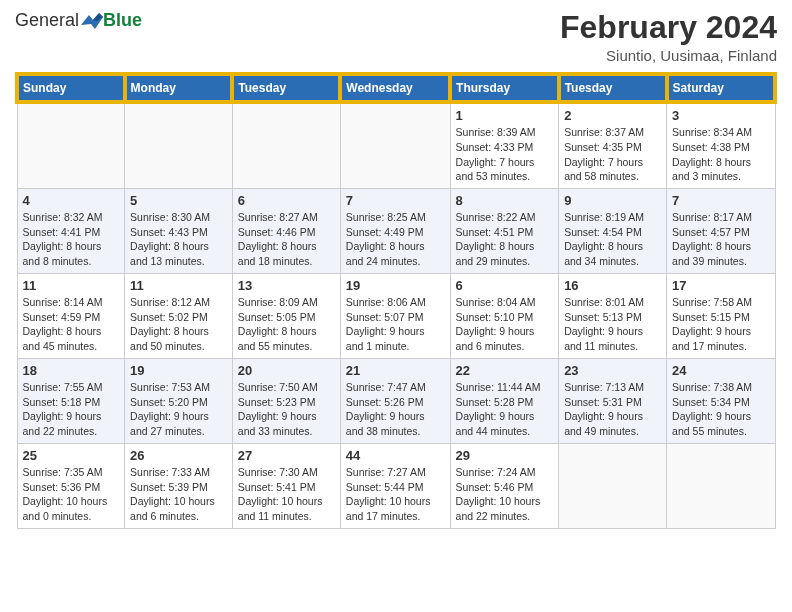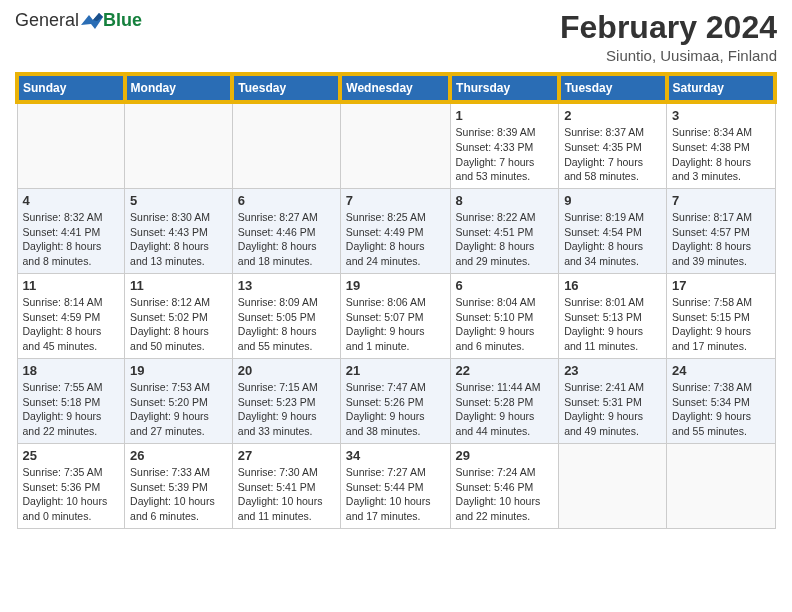--- a/index.html
+++ b/index.html
@@ -279,42 +279,42 @@
           </td>
           <td>
             <span class="day-num">19</span>
             <div class="day-info">Sunrise: 7:53 AM
 Sunset: 5:20 PM
 Daylight: 9 hours
 and 27 minutes.</div>
           </td>
           <td>
             <span class="day-num">20</span>
-            <div class="day-info">Sunrise: 7:15 AM
+            <div class="day-info">Sunrise: 7:50 AM
 Sunset: 5:23 PM
 Daylight: 9 hours
 and 33 minutes.</div>
           </td>
           <td>
             <span class="day-num">21</span>
             <div class="day-info">Sunrise: 7:47 AM
 Sunset: 5:26 PM
 Daylight: 9 hours
 and 38 minutes.</div>
           </td>
           <td>
             <span class="day-num">22</span>
             <div class="day-info">Sunrise: 11:44 AM
 Sunset: 5:28 PM
 Daylight: 9 hours
 and 44 minutes.</div>
           </td>
           <td>
             <span class="day-num">23</span>
-            <div class="day-info">Sunrise: 2:41 AM
+            <div class="day-info">Sunrise: 7:13 AM
 Sunset: 5:31 PM
 Daylight: 9 hours
 and 49 minutes.</div>
           </td>
           <td>
             <span class="day-num">24</span>
             <div class="day-info">Sunrise: 7:38 AM
 Sunset: 5:34 PM
 Daylight: 9 hours
 and 55 minutes.</div>
@@ -336,21 +336,21 @@
 and 6 minutes.</div>
           </td>
           <td>
             <span class="day-num">27</span>
             <div class="day-info">Sunrise: 7:30 AM
 Sunset: 5:41 PM
 Daylight: 10 hours
 and 11 minutes.</div>
           </td>
           <td>
-            <span class="day-num">34</span>
+            <span class="day-num">44</span>
             <div class="day-info">Sunrise: 7:27 AM
 Sunset: 5:44 PM
 Daylight: 10 hours
 and 17 minutes.</div>
           </td>
           <td>
             <span class="day-num">29</span>
             <div class="day-info">Sunrise: 7:24 AM
 Sunset: 5:46 PM
 Daylight: 10 hours

